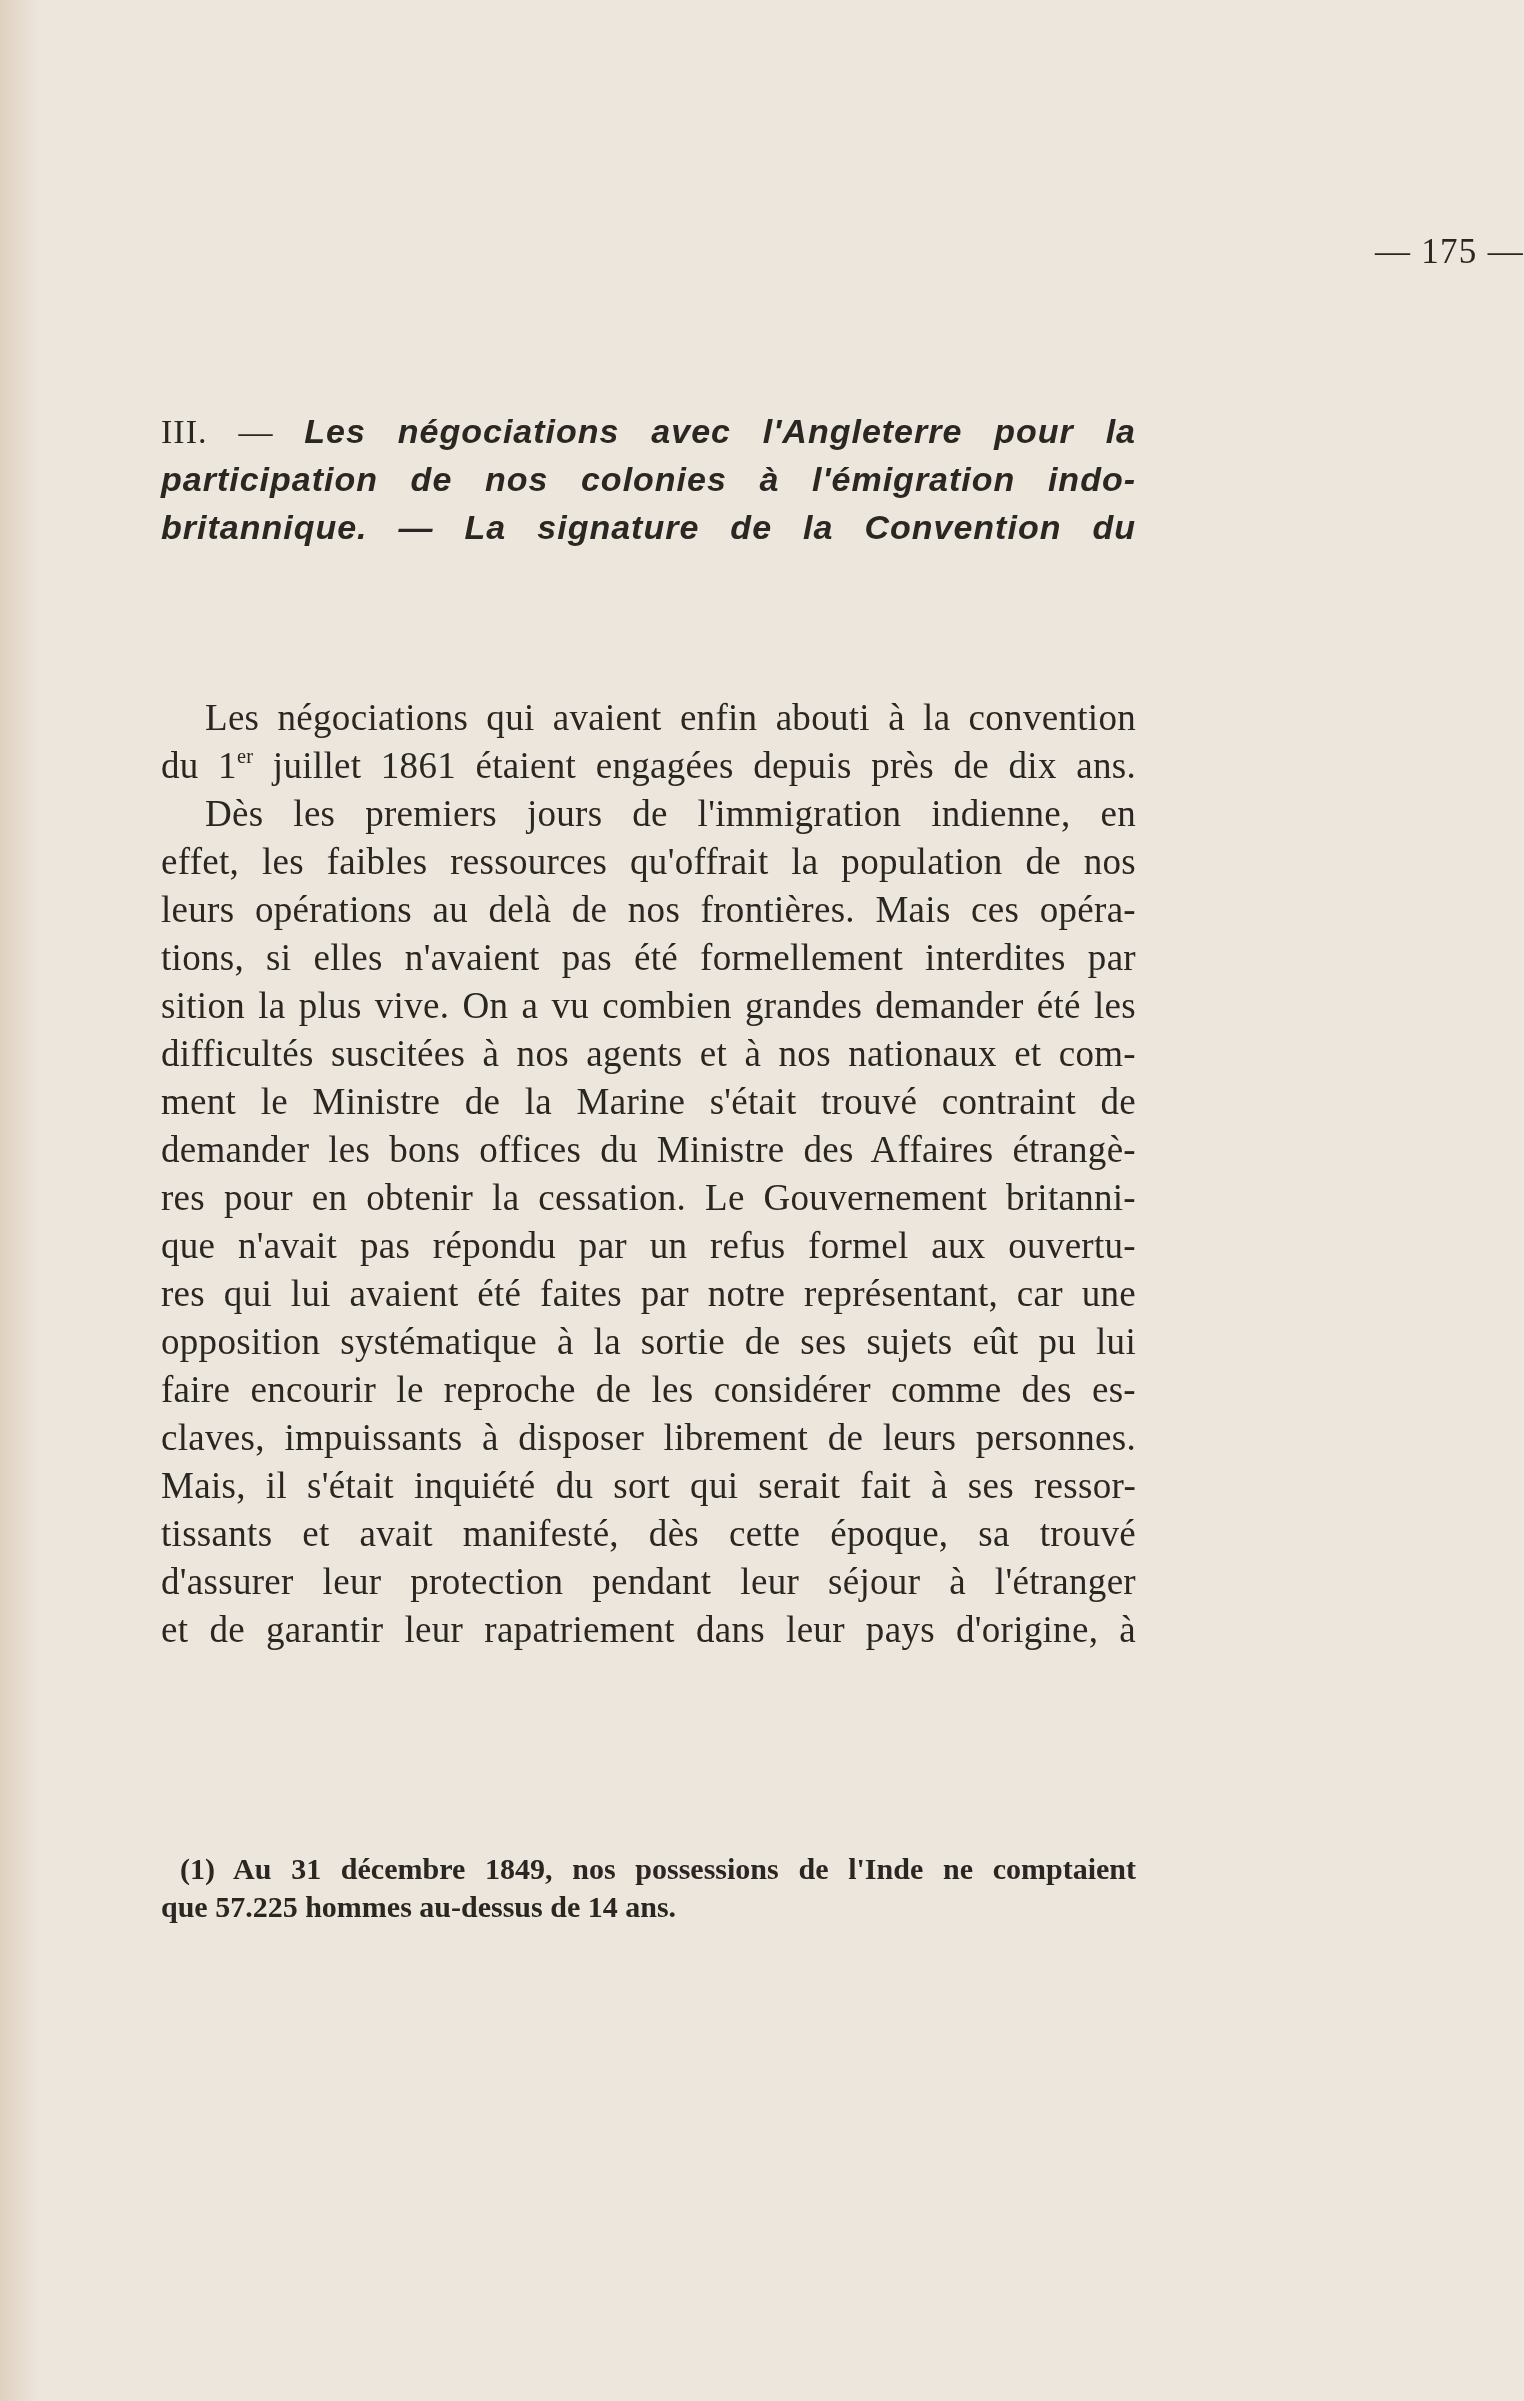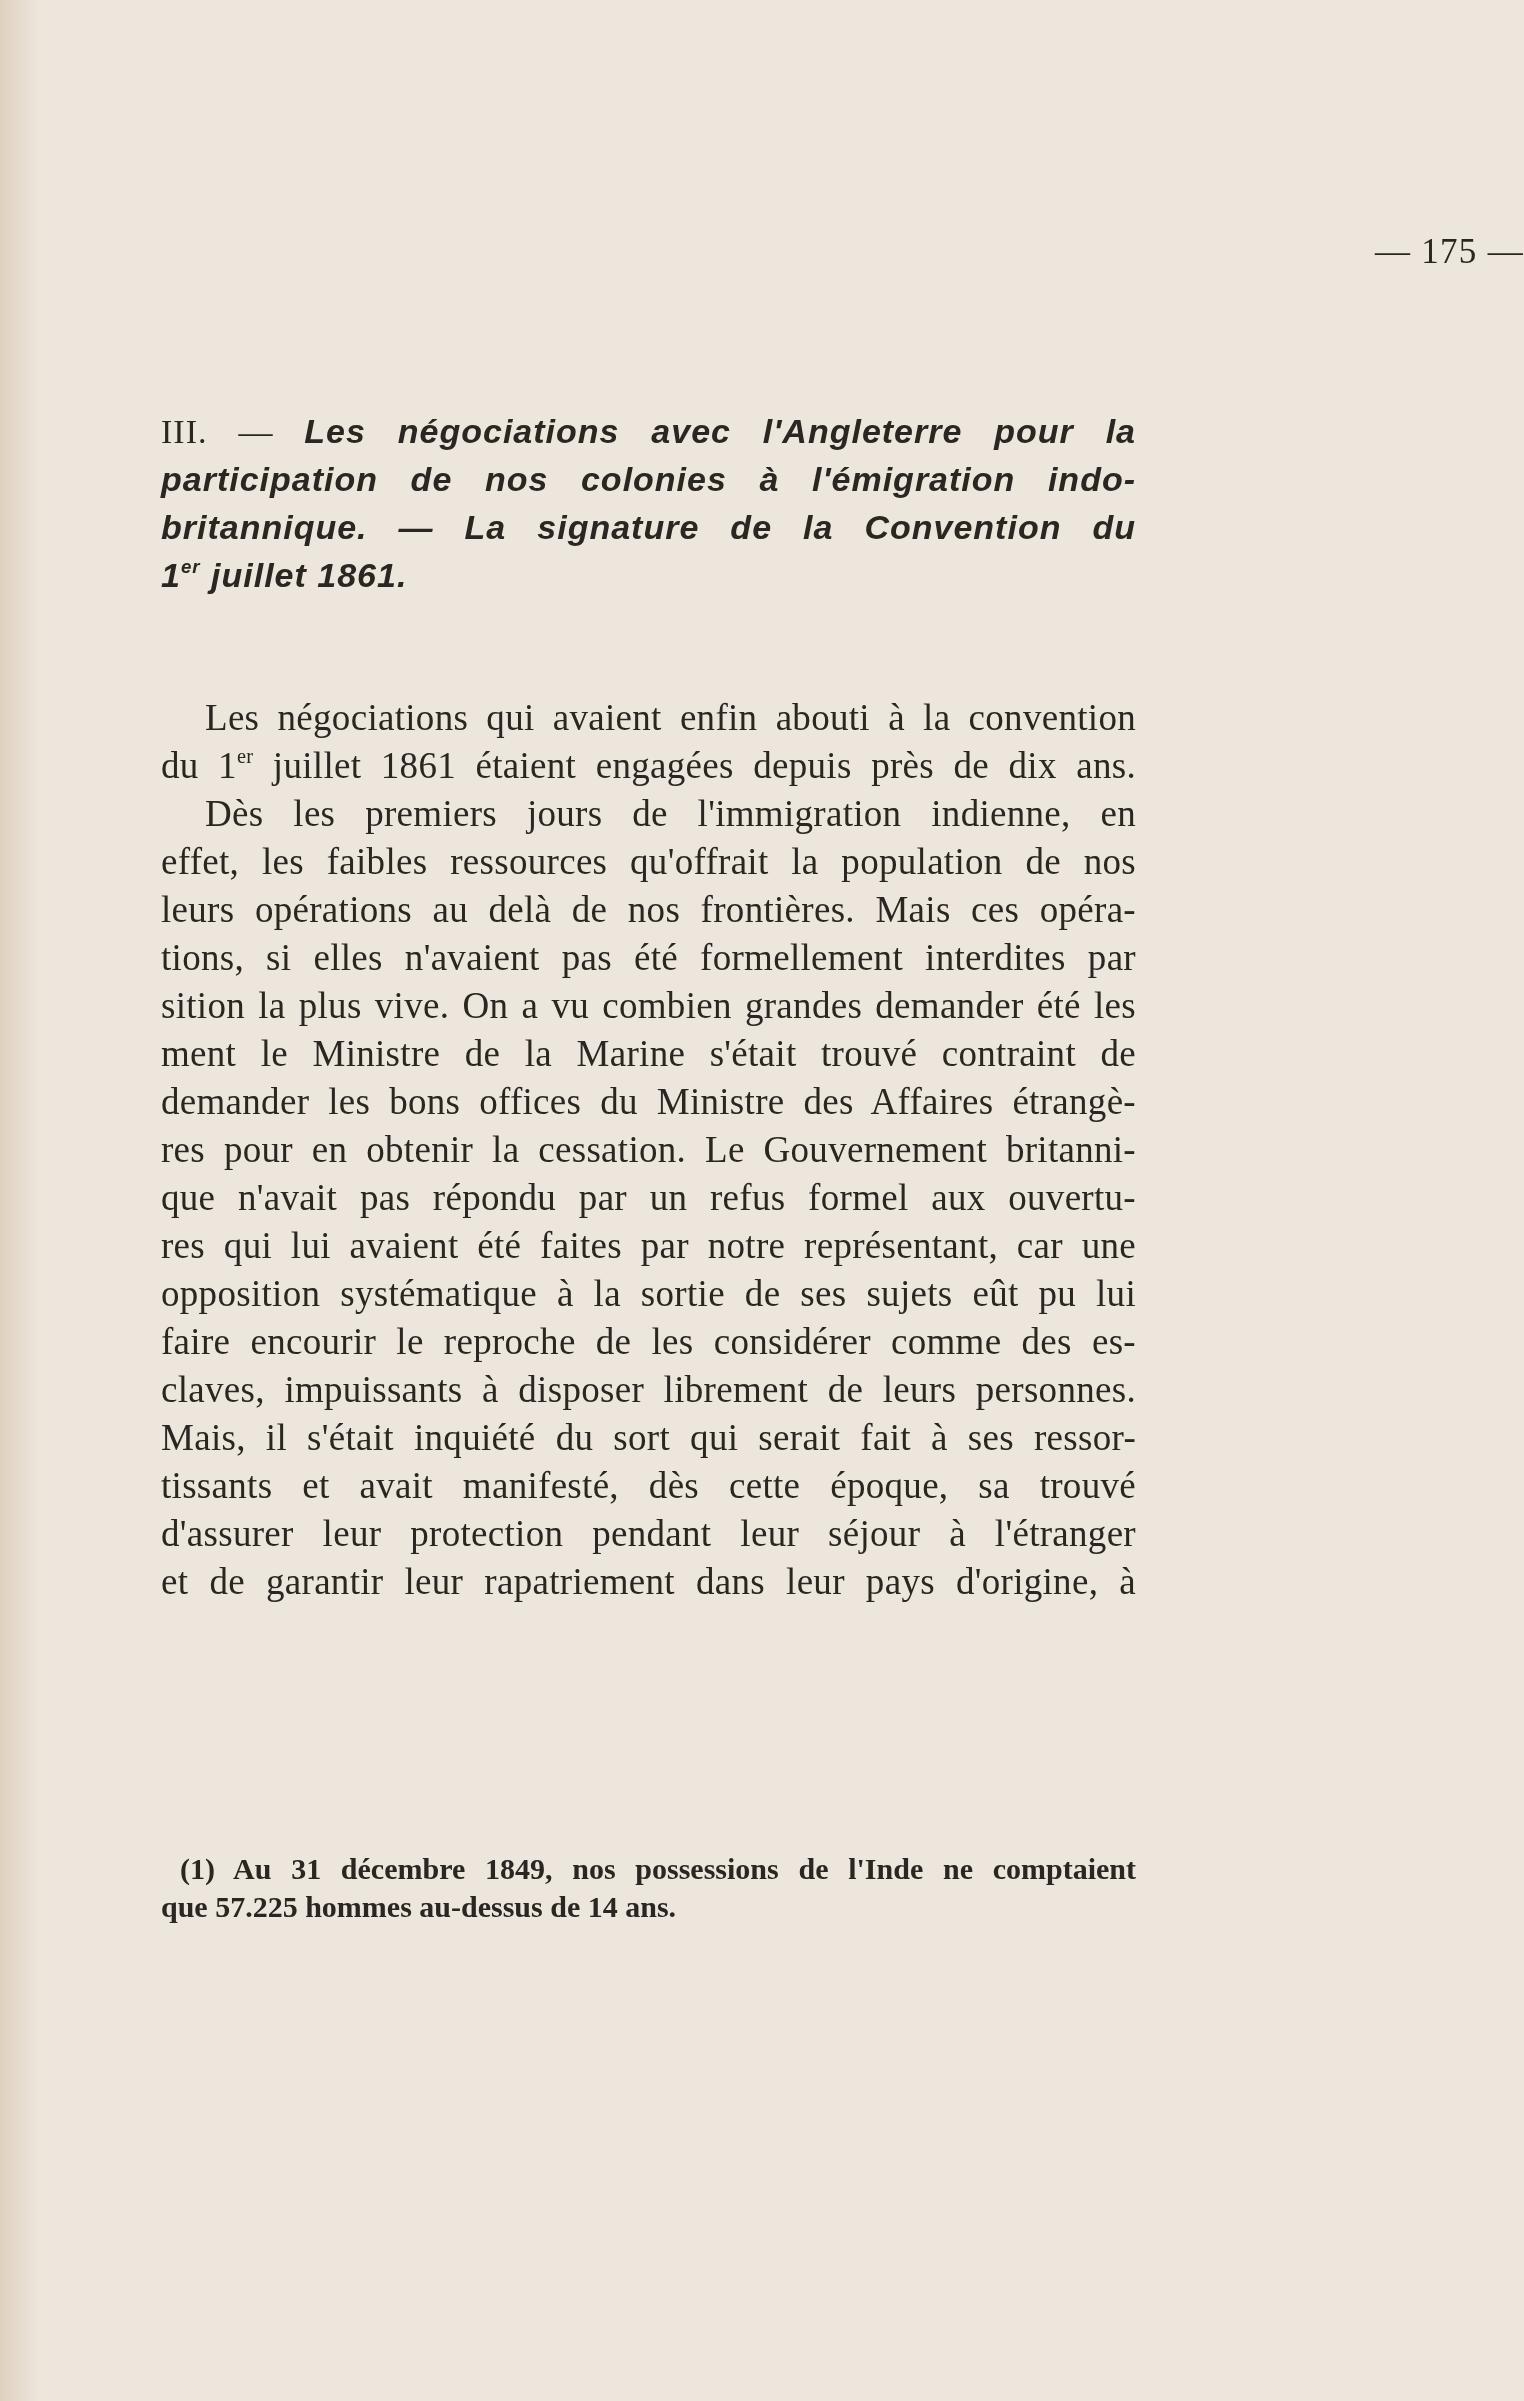--- a/index.html
+++ b/index.html
@@ -75,31 +75,31 @@
 <body>
 
 <div class="page-shade"></div>
 
 <div class="page-number">— 175 —</div>
 
 <div class="heading">
   <div class="line"><span class="roman">III. — </span><span>Les négociations avec l'Angleterre pour la</span></div>
   <div class="line">participation de nos colonies à l'émigration indo-</div>
   <div class="line">britannique. — La signature de la Convention du</div>
-  <div class="line" style="text-align-last:left"><span>1</span><sup>er</sup><span> juillet 1861.</span></div>
 </div>
 
 <div class="body">
   <span class="line indent">Les négociations qui avaient enfin abouti à la convention</span>
   <span class="line"><span>du 1</span><sup>er</sup><span> juillet 1861 étaient engagées depuis près de dix ans.</span></span>
   <span class="line indent">Dès les premiers jours de l'immigration indienne, en</span>
   <span class="line">effet, les faibles ressources qu'offrait la population de nos</span>
   <span class="line">leurs opérations au delà de nos frontières. Mais ces opéra-</span>
   <span class="line">tions, si elles n'avaient pas été formellement interdites par</span>
   <span class="line">sition la plus vive. On a vu combien grandes demander été les</span>
+  <span class="line">difficultés suscitées à nos agents et à nos nationaux et com-</span>
   <span class="line">ment le Ministre de la Marine s'était trouvé contraint de</span>
   <span class="line">demander les bons offices du Ministre des Affaires étrangè-</span>
   <span class="line">res pour en obtenir la cessation. Le Gouvernement britanni-</span>
   <span class="line">que n'avait pas répondu par un refus formel aux ouvertu-</span>
   <span class="line">res qui lui avaient été faites par notre représentant, car une</span>
   <span class="line">opposition systématique à la sortie de ses sujets eût pu lui</span>
   <span class="line">faire encourir le reproche de les considérer comme des es-</span>
   <span class="line">claves, impuissants à disposer librement de leurs personnes.</span>
   <span class="line">Mais, il s'était inquiété du sort qui serait fait à ses ressor-</span>
   <span class="line">tissants et avait manifesté, dès cette époque, sa trouvé</span>

